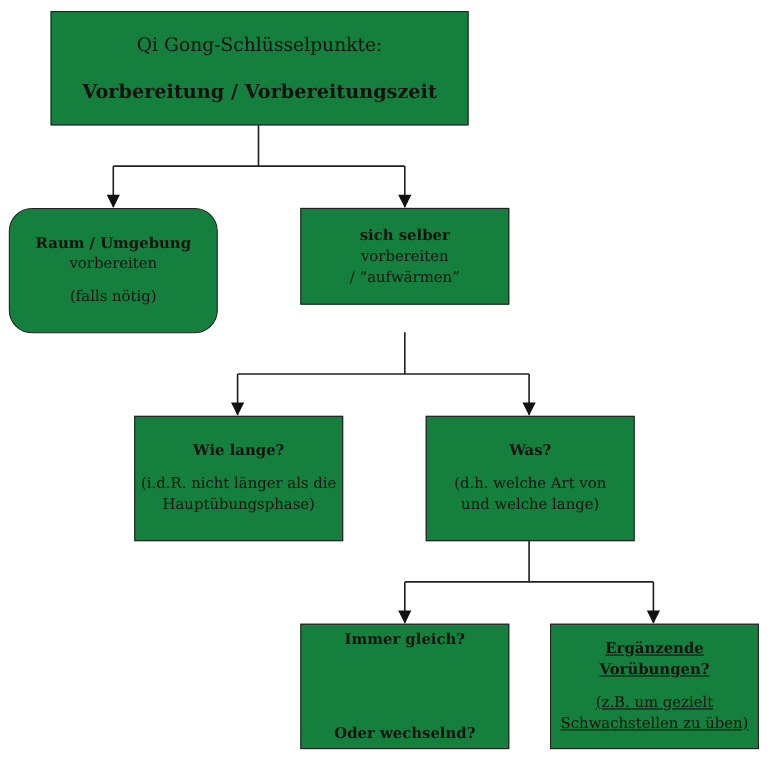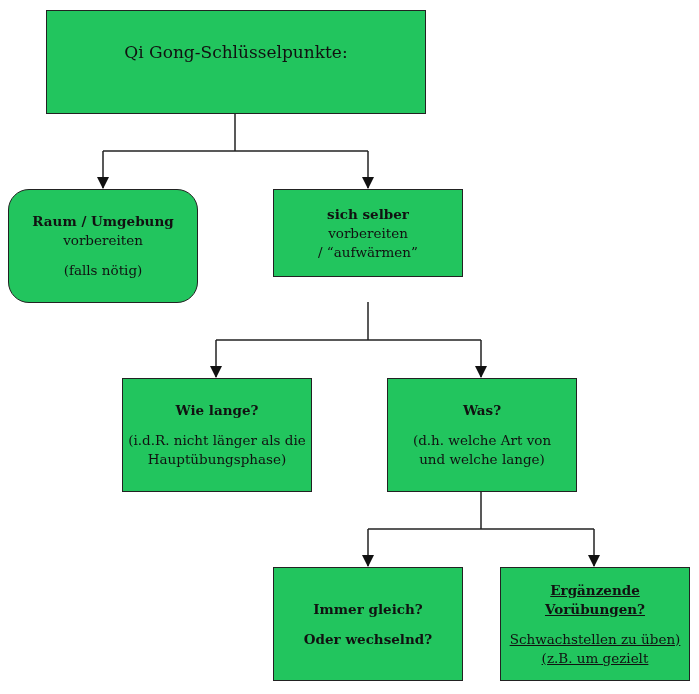--- a/index.html
+++ b/index.html
@@ -1,20 +1,20 @@
 <!DOCTYPE html>
 <html><head>
   <meta charset="utf-8">
   <style>
     html, body { margin: 0; padding: 0; background: #ffffff; }
     body { width: 699px; height: 694px; position: relative; overflow: hidden;
            font-family: "DejaVu Serif", "Liberation Serif", serif; color: #111; }
     svg.links { position: absolute; left: 0; top: 0; }
     .box { position: absolute; box-sizing: border-box; border: 1.5px solid #222;
-           background: #22c55e; display: flex; flex-direction: column;
+           background: #15803d; display: flex; flex-direction: column;
            align-items: center; justify-content: center; text-align: center; }
     .line { display: block; font-size: 13.5px; line-height: 19px; }
     .b { font-weight: bold; }
     .gap { height: 11px; }
     .top .t1 { font-size: 17px; line-height: 22px; font-weight: normal; }
     .top .t2 { font-size: 17.5px; line-height: 22px; font-weight: bold; }
     .top .gap { height: 21px; }
   </style>
 </head>
 <body>
@@ -48,20 +48,21 @@
     <path d="M210,366 L222,366 L216,378 Z"></path>
     <path d="M475,366 L487,366 L481,378 Z"></path>
     <path d="M362,555 L374,555 L368,567 Z"></path>
     <path d="M588,555 L600,555 L594,567 Z"></path>
   </g>
 </svg>
 
 <div class="box top" style="left:46px; top:10px; width:380px; height:104px;">
   <span class="t1">Qi Gong-Schlüsselpunkte:</span>
   <span class="gap"></span>
+  <span class="t2">Vorbereitung / Vorbereitungszeit</span>
 </div>
 
 <div class="box" style="left:8px; top:189px; width:190px; height:114px;border-radius:21px;">
   <span class="line b">Raum / Umgebung</span>
   <span class="line">vorbereiten</span>
   <span class="gap"></span>
   <span class="line">(falls nötig)</span>
 </div>
 
 <div class="box" style="left:273px; top:189px; width:190px; height:88px;">
@@ -77,25 +78,25 @@
   <span class="line">Hauptübungsphase)</span>
 </div>
 
 <div class="box" style="left:387px; top:378px; width:190px; height:114px;justify-content:center;">
   <span class="line b">Was?</span>
   <span class="gap"></span>
   <span class="line">(d.h. welche Art von</span>
   <span class="line">und welche lange)</span>
 </div>
 
-<div class="box" style="left:273px; top:567px; width:190px; height:114px;">
+<div class="box" style="left:273px; top:567px; width:190px; height:114px;gap:28px;">
   <span class="line b">Immer gleich?</span>
   <span class="gap"></span>
   <span class="line b">Oder wechselnd?</span>
 </div>
 
 <div class="box" style="left:500px; top:567px; width:190px; height:114px;text-decoration:underline;">
   <span class="line b">Ergänzende</span>
   <span class="line b">Vorübungen?</span>
   <span class="gap"></span>
+  <span class="line">(z.B. um gezielt</span>
   <span class="line">Schwachstellen zu üben)</span>
-  <span class="line">(z.B. um gezielt</span>
 </div>
 
 </body></html>

